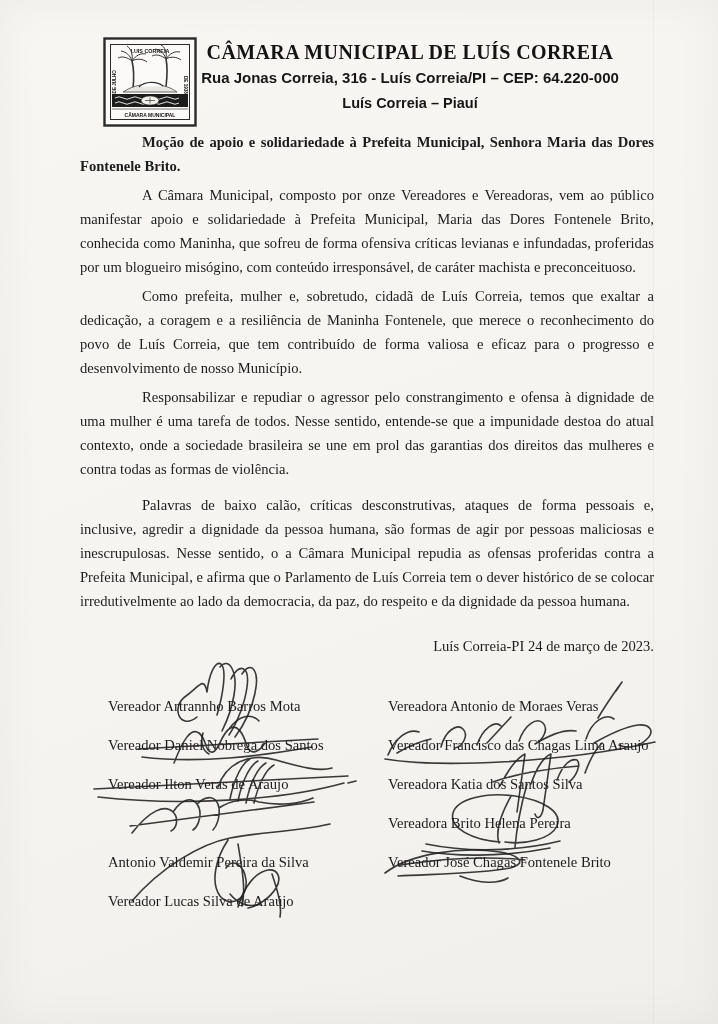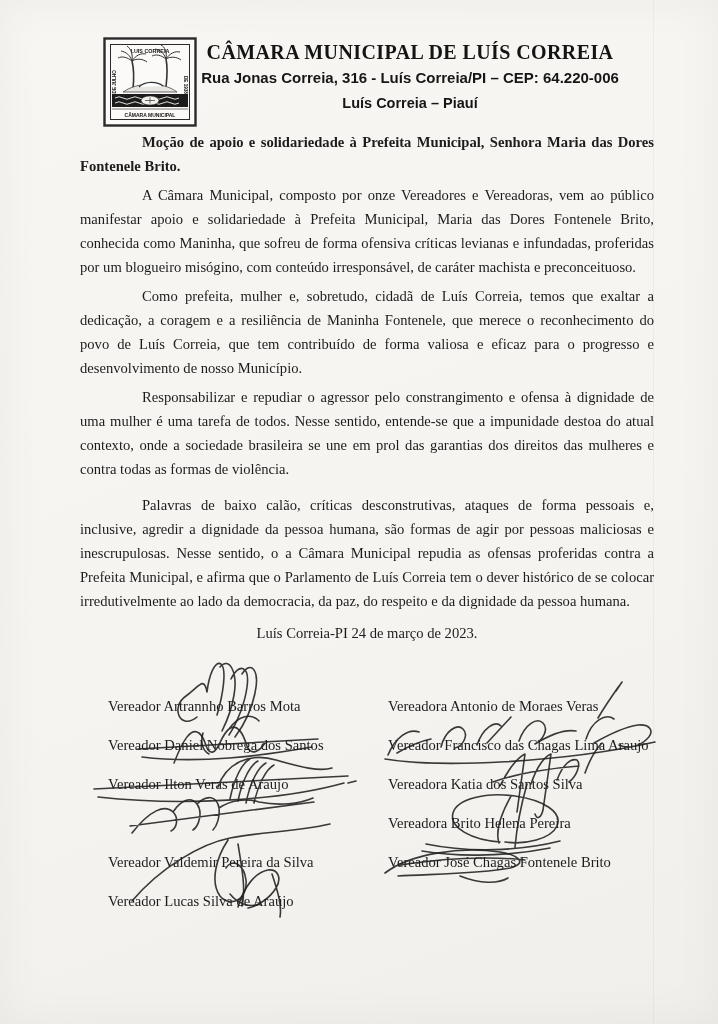--- a/index.html
+++ b/index.html
@@ -41,21 +41,21 @@
   
   .content {
     position: absolute; left: 80px; top: 130px; width: 574px;
     font-size: 14.6px; line-height: 24px;
     text-align: justify;
     color: #1c1c1c;
   }
   .para { margin: 0 0 5px 0; text-indent: 62px; }
   .doc-title { font-weight: bold; margin: 0 0 5px 0; text-indent: 62px; text-align: justify; }
   .para-last { margin-top: 12px; }
-  .dateline { margin-top: 8px; text-align: center; text-indent: 0; }
+  .dateline { margin-top: 21px; text-align: right; text-indent: 0; }
   
   .signatures {
     position: absolute; left: 80px; top: 694px; width: 580px;
     font-size: 14.6px; color: #1c1c1c;
   }
   .sig-row { position: relative; height: 39px; }
   .sig-name-left  { position: absolute; left: 28px;  top: 4px; white-space: nowrap; }
   .sig-name-right { position: absolute; left: 308px; top: 4px; white-space: nowrap; }
   .sig-overlay {
     position: absolute; left: 80px; top: 655px;
@@ -93,21 +93,21 @@
         <rect x="9" y="57" width="76" height="13" fill="#1c1c1c"></rect>
         <path d="M12,61 q4,-2.5 8,0 t8,0 t8,0 t8,0 t8,0 t8,0 t8,0 t8,0 M12,66 q4,-2.5 8,0 t8,0 t8,0 t8,0 t8,0 t8,0 t8,0 t8,0" stroke="#f5f4f0" stroke-width="0.9" fill="none"></path>
         <ellipse cx="47" cy="63.5" rx="9" ry="4.6" fill="#f2f0ea" stroke="#222" stroke-width="0.7"></ellipse>
         <path d="M42,63.5 h10 M47,60.5 v6" stroke="#333" stroke-width="0.7"></path>
         <line x1="9" y1="72" x2="85" y2="72" stroke="#222" stroke-width="0.6"></line>
         <text x="47" y="80" font-size="5" font-weight="bold" text-anchor="middle">CÂMARA MUNICIPAL</text>
       </svg>
     </div>
     <div class="header-text">
       <div class="org-name">CÂMARA MUNICIPAL DE LUÍS CORREIA</div>
-      <div class="address-line">Rua Jonas Correia, 316 - Luís Correia/PI – CEP: 64.220-006</div>
+      <div class="address-line">Rua Jonas Correia, 316 - Luís Correia/PI – CEP: 64.220-000</div>
       <div class="city-line">Luís Correia – Piauí</div>
     </div>
   </div>
 
   <div class="content">
     <p class="doc-title">Moção de apoio e solidariedade à Prefeita Municipal, Senhora Maria das Dores Fontenele Brito.</p>
     <p class="para">A Câmara Municipal, composto por onze Vereadores e Vereadoras, vem ao público manifestar apoio e solidariedade à Prefeita Municipal, Maria das Dores Fontenele Brito, conhecida como Maninha, que sofreu de forma ofensiva críticas levianas e infundadas, proferidas por um blogueiro misógino, com conteúdo irresponsável, de caráter machista e preconceituoso.</p>
     <p class="para">Como prefeita, mulher e, sobretudo, cidadã de Luís Correia, temos que exaltar a dedicação, a coragem e a resiliência de Maninha Fontenele, que merece o reconhecimento do povo de Luís Correia, que tem contribuído de forma valiosa e eficaz para o progresso e desenvolvimento de nosso Município.</p>
     <p class="para">Responsabilizar e repudiar o agressor pelo constrangimento e ofensa à dignidade de uma mulher é uma tarefa de todos. Nesse sentido, entende-se que a impunidade destoa do atual contexto, onde a sociedade brasileira se une em prol das garantias dos direitos das mulheres e contra todas as formas de violência.</p>
     <p class="para para-last">Palavras de baixo calão, críticas desconstrutivas, ataques de forma pessoais e, inclusive, agredir a dignidade da pessoa humana, são formas de agir por pessoas maliciosas e inescrupulosas. Nesse sentido, o a Câmara Municipal repudia as ofensas proferidas contra a Prefeita Municipal, e afirma que o Parlamento de Luís Correia tem o dever histórico de se colocar irredutivelmente ao lado da democracia, da paz, do respeito e da dignidade da pessoa humana.</p>
@@ -124,21 +124,21 @@
       <span class="sig-name-right">Vereador Francisco das Chagas Lima Araujo</span>
     </div>
     <div class="sig-row">
       <span class="sig-name-left">Vereador Ilton Veras de Araujo</span>
       <span class="sig-name-right">Vereadora Katia dos Santos Silva</span>
     </div>
     <div class="sig-row">
       <span class="sig-name-right">Vereadora Brito Helena Pereira</span>
     </div>
     <div class="sig-row">
-      <span class="sig-name-left">Vereador Valdemir Pereira da Silva</span>
+      <span class="sig-name-left">Antonio Valdemir Pereira da Silva</span>
       <span class="sig-name-right">Vereador José Chagas Fontenele Brito</span>
     </div>
     <div class="sig-row">
       <span class="sig-name-left">Vereador Lucas Silva de Araújo</span>
     </div>
   </div>
 
   <svg class="sig-overlay" viewBox="0 0 580 280">
     <path d="M117,62 C100,76 90,52 106,41 C118,33 124,20 127,37 C129,20 135,5 141,9 C147,14 143,40 137,60 M140,12 C149,1 158,17 154,40 C152,53 147,66 142,76 M151,24 C159,7 170,11 167,32 C165,48 157,68 149,80 M162,19 C171,5 180,15 175,38 C172,53 164,70 155,82 M123,78 C120,88 123,96 129,99"></path>
     <path d="M518,63 C525,51 532,41 539,31 M536,36 L542,27"></path>

